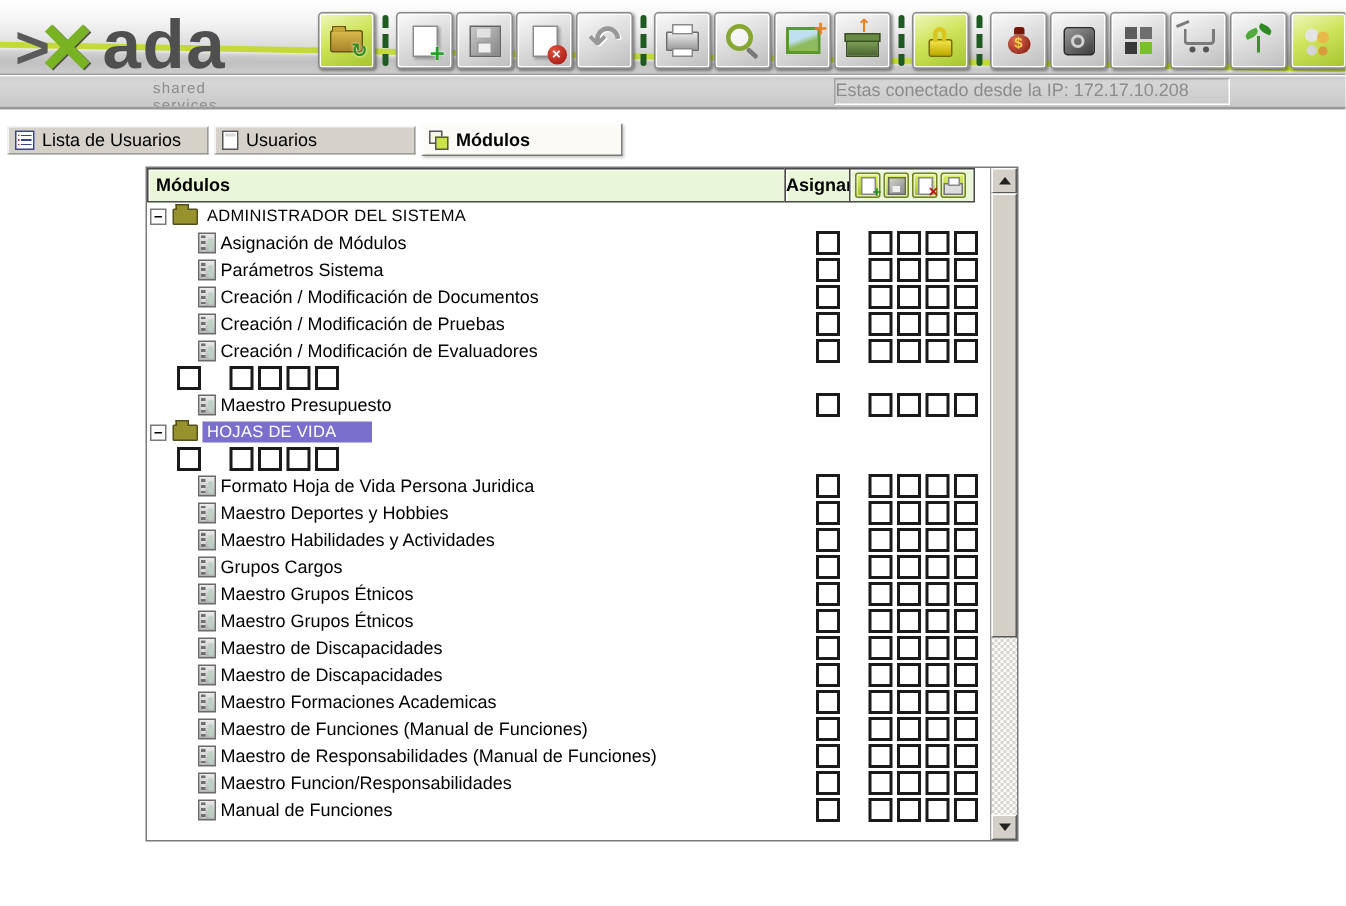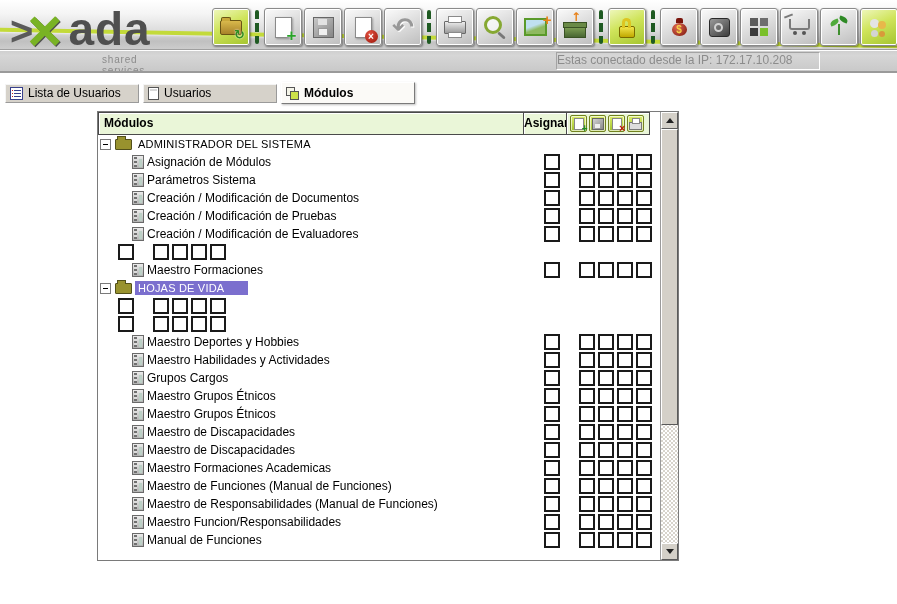--- a/index.html
+++ b/index.html
@@ -390,21 +390,21 @@
         <div class="c-perms">
           <span class="cb"></span>
           <span class="cb"></span>
           <span class="cb"></span>
           <span class="cb"></span>
         </div>
       </div>
       <div class="row item-row">
         <div class="c-name item">
           <span class="nb"></span>
-          <span class="ilabel">Maestro Formaciones</span>
+          <span class="ilabel">Maestro Presupuesto</span>
         </div>
         <div class="c-assign">
           <span class="cb"></span>
         </div>
         <div class="c-perms">
           <span class="cb"></span>
           <span class="cb"></span>
           <span class="cb"></span>
           <span class="cb"></span>
         </div>
@@ -421,20 +421,24 @@
           <span class="cb"></span>
         </div>
         <div class="c-perms">
           <span class="cb"></span>
           <span class="cb"></span>
           <span class="cb"></span>
           <span class="cb"></span>
         </div>
       </div>
       <div class="row item-row">
+        <div class="c-name item">
+          <span class="nb"></span>
+          <span class="ilabel">Formato Hoja de Vida Persona Juridica</span>
+        </div>
         <div class="c-assign">
           <span class="cb"></span>
         </div>
         <div class="c-perms">
           <span class="cb"></span>
           <span class="cb"></span>
           <span class="cb"></span>
           <span class="cb"></span>
         </div>
       </div>

